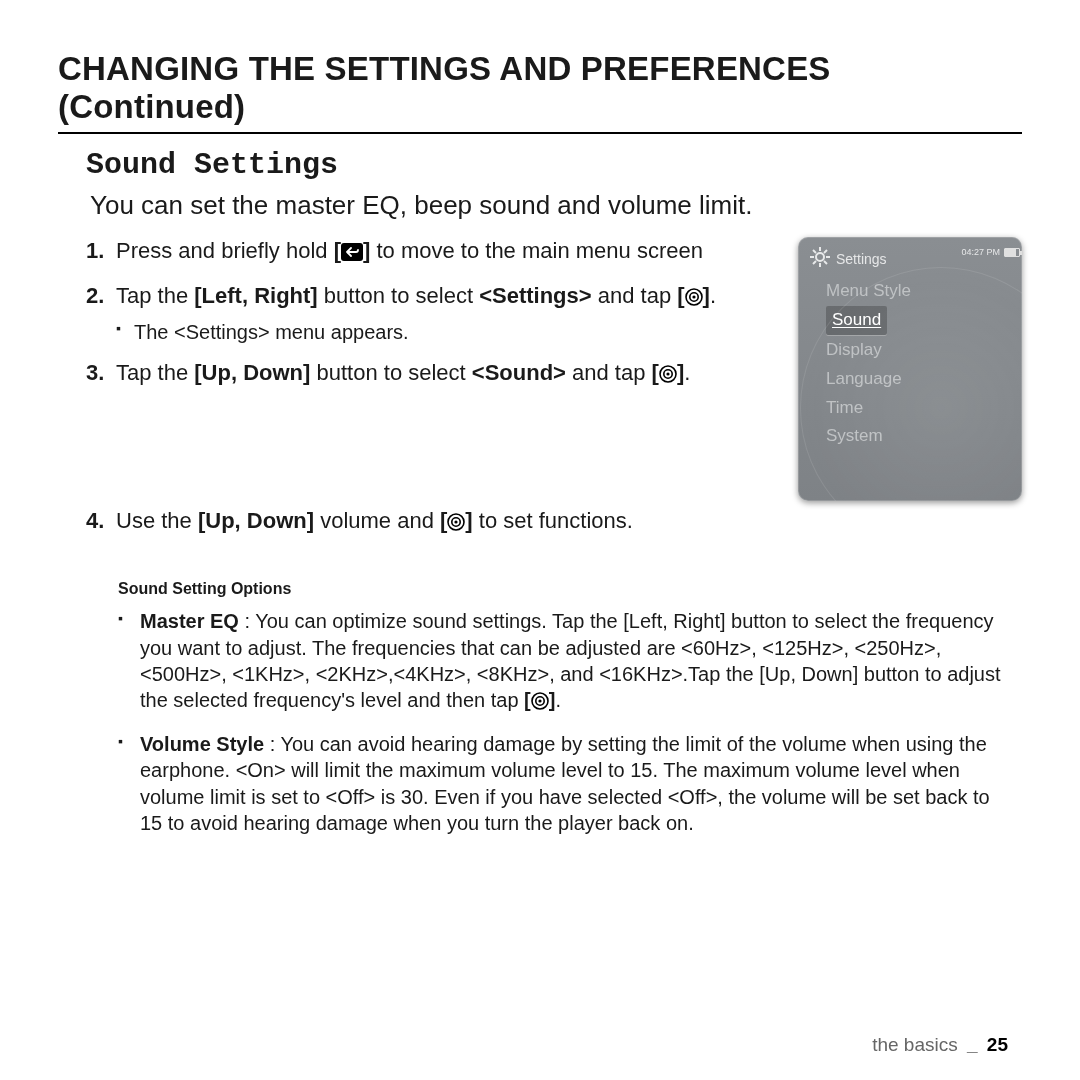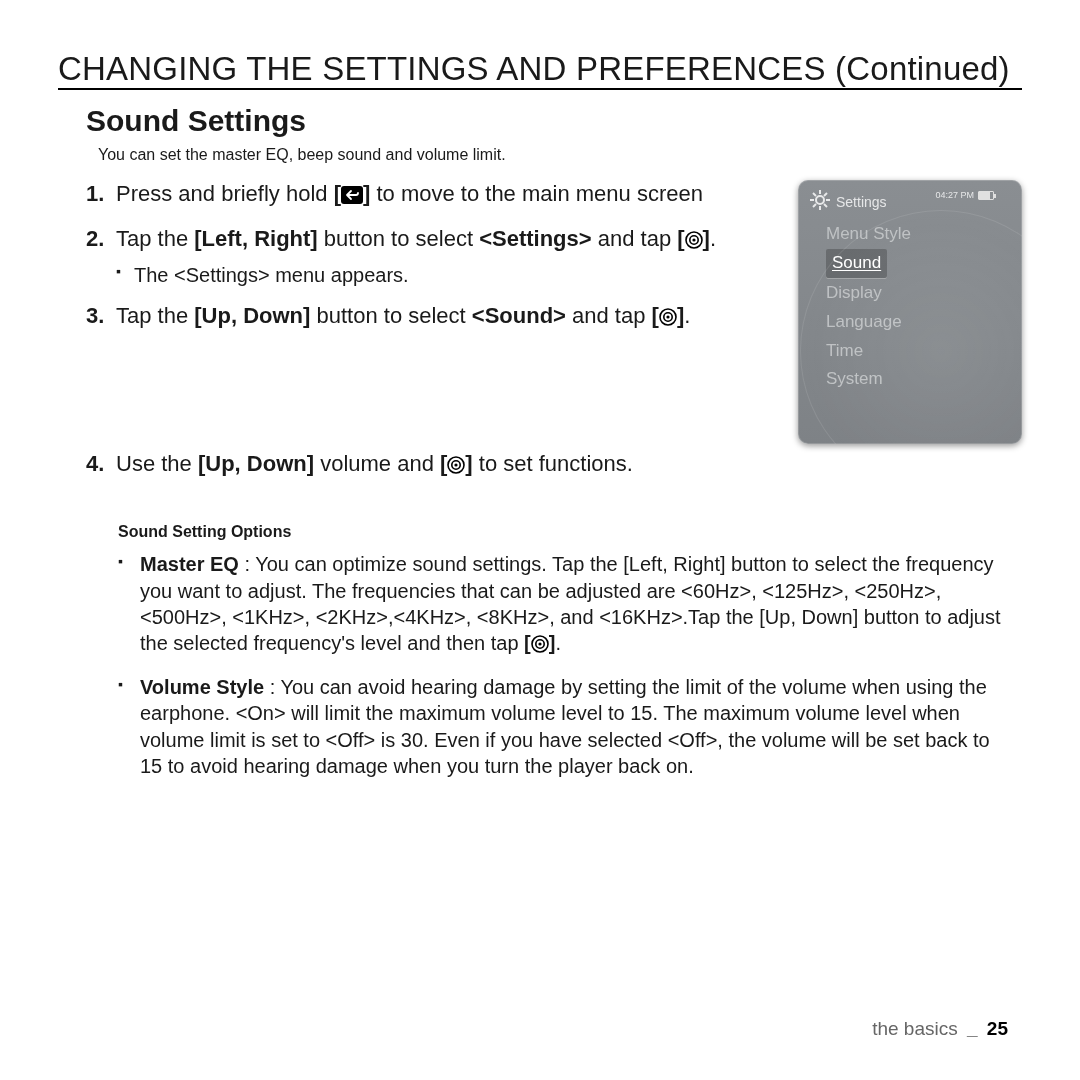--- a/index.html
+++ b/index.html
@@ -5,33 +5,35 @@
   * { box-sizing: border-box; margin: 0; padding: 0; }
   html, body { width: 1080px; height: 1080px; background: #fff; }
   body {
     font-family: Arial, Helvetica, sans-serif;
     color: #1a1a1a;
     padding: 50px 58px 30px 58px;
     position: relative;
   }
   .page-title {
     font-size: 33px;
-    font-weight: 400;
+    font-weight: 700;
     letter-spacing: 0.2px;
+    padding-bottom: 6px;
     border-bottom: 2px solid #000;
     margin-bottom: 14px;
   }
   .section-title {
     font-size: 30px;
     font-weight: 700;
     margin: 0 0 8px 28px;
+    font-family: Liberation Mono, monospace;
   }
   .intro {
-    font-size: 16px;
-    margin: 0 0 16px 40px;
+    font-size: 26px;
+    margin: 0 0 16px 32px;
   }
   .cols {
     display: flex;
     gap: 20px;
     margin: 0 0 6px 28px;
   }
   .left { flex: 1; }
   ol.steps {
     list-style: none;
     counter-reset: step;
@@ -102,21 +104,21 @@
   ul.options > li::before {
     content: "▪";
     position: absolute;
     left: 0;
     top: 1px;
     font-size: 14px;
   }
   ul.options b { font-weight: 700; }
   .footer {
     position: absolute;
-    bottom: 40px;
+    bottom: 24px;
     right: 72px;
     font-size: 19px;
     color: #666;
   }
   .footer .sep { margin: 0 4px; color: #555; font-weight: 700; }
   .footer .pg { color: #000; font-weight: 700; }
 
   
   .device {
     width: 224px;
@@ -138,21 +140,21 @@
     width:280px; height:280px;
     border-radius:50%;
     background: radial-gradient(circle at center, rgba(255,255,255,.07), rgba(255,255,255,0) 70%);
     border: 1px solid rgba(255,255,255,.10);
   }
   .dev-top {
     display:flex; align-items:center; gap:6px;
   }
   .dev-title { font-size: 14px; color:#e6e7e8; }
   .dev-status {
-    position:absolute; top:10px; right:28px;
+    position:absolute; top:10px; right:2px;
     display:flex; align-items:center; gap:4px;
     font-size: 9px; color:#e6e7e8;
   }
   .batt {
     width:16px; height:9px; border:1px solid #e0e0e0; border-radius:1px;
     position:relative; display:inline-block;
   }
   .batt::after{content:"";position:absolute;right:-3px;top:2px;width:2px;height:4px;background:#e0e0e0;}
   .batt i{display:block;height:100%;width:80%;background:#e0e0e0;}
   .dev-list { margin: 6px 2px 0 16px; font-size: 17px; line-height: 1.7; }

